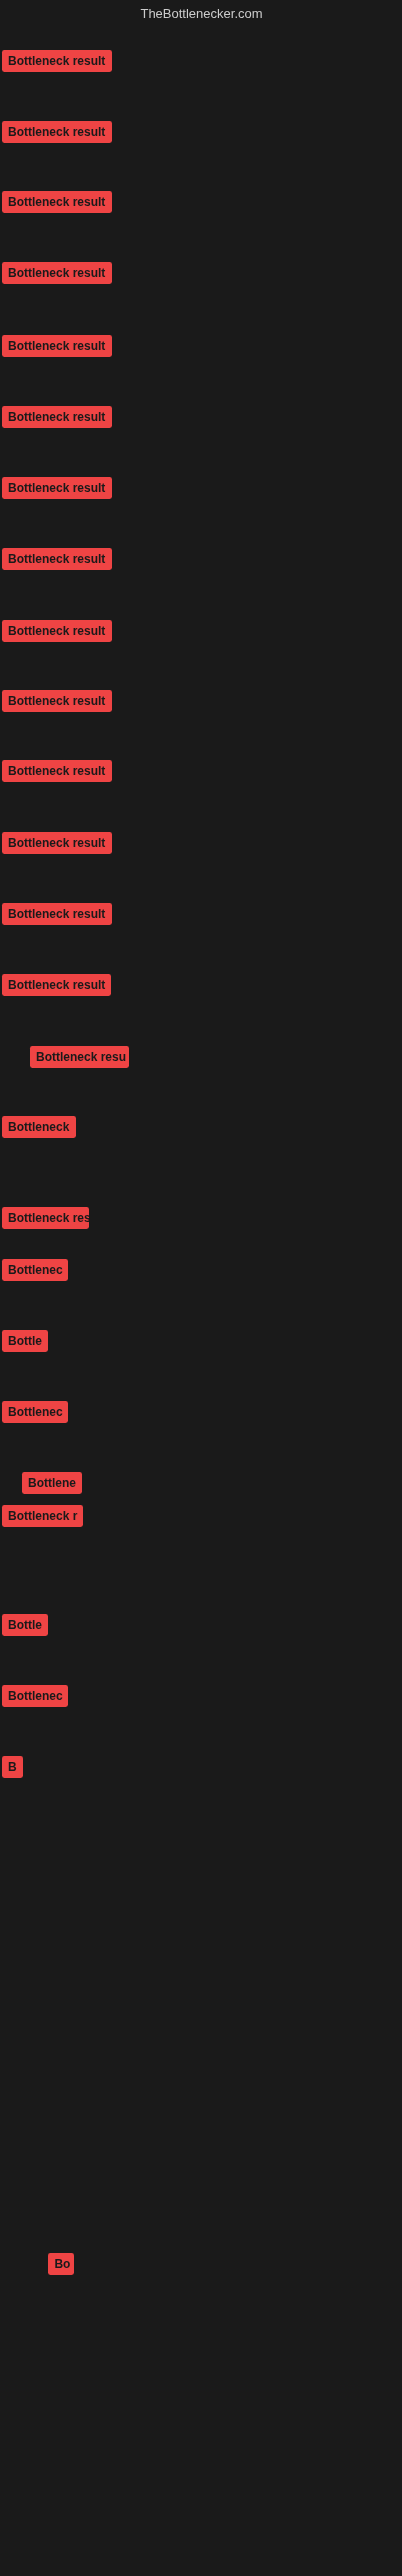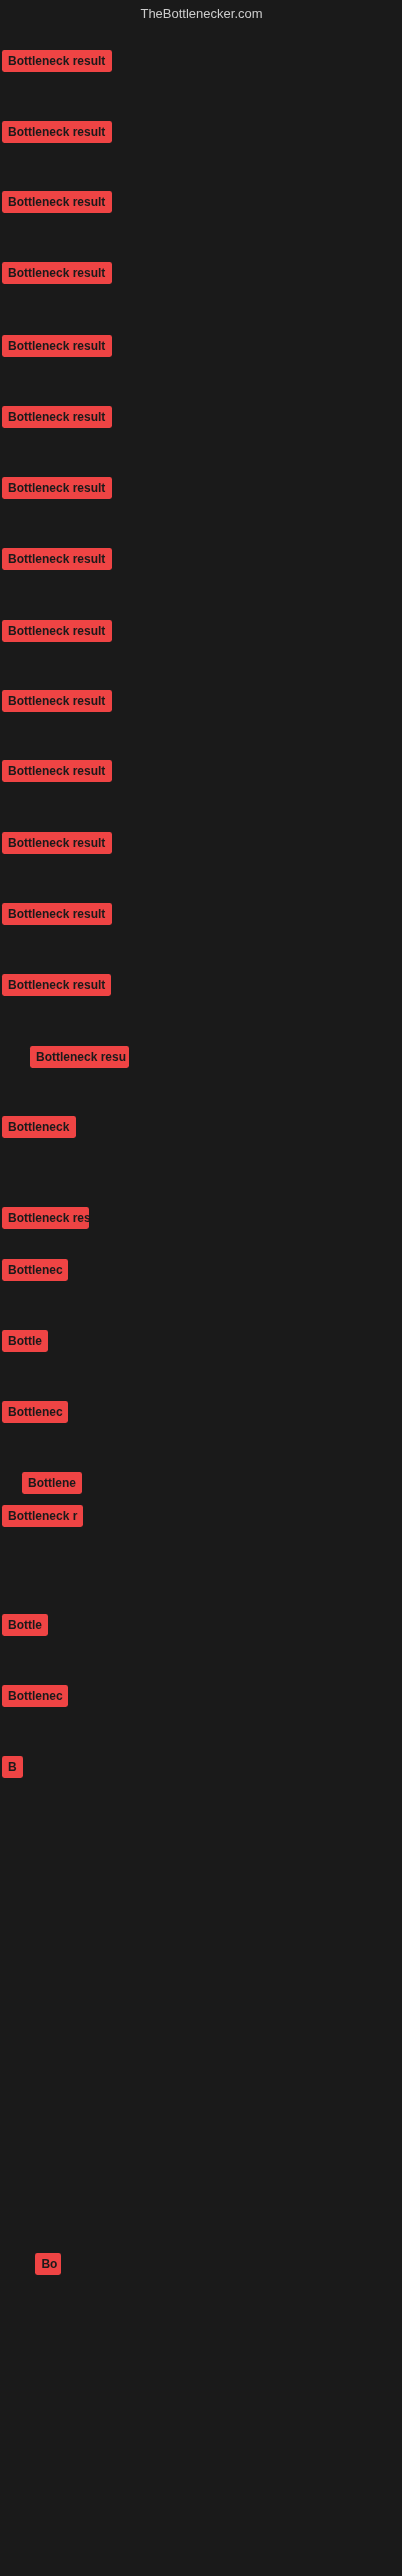--- a/index.html
+++ b/index.html
@@ -62,15 +62,15 @@
     <div style="position: absolute; top: 1088px; left: 1.6px;"><span class="bottleneck-badge" style="max-width: 74px;">Bottleneck</span></div>
     <div style="position: absolute; top: 1159px; left: 1.6px; margin-top: 20px;"><span class="bottleneck-badge" style="max-width: 87px;">Bottleneck res</span></div>
     <div style="position: absolute; top: 1231px; left: 1.6px;"><span class="bottleneck-badge" style="max-width: 66px;">Bottlenec</span></div>
     <div style="position: absolute; top: 1302px; left: 1.6px;"><span class="bottleneck-badge" style="max-width: 48px;">Bottle</span></div>
     <div style="position: absolute; top: 1373px; left: 1.6px;"><span class="bottleneck-badge" style="max-width: 66px;">Bottlenec</span></div>
     <div style="position: absolute; top: 1444px; left: 1.6px; padding-left: 20px;"><span class="bottleneck-badge" style="max-width: 60px;">Bottlene</span></div>
     <div style="position: absolute; top: 1477px; left: 1.6px;"><span class="bottleneck-badge" style="max-width: 81px;">Bottleneck r</span></div>
     <div style="position: absolute; top: 1586px; left: 1.6px;"><span class="bottleneck-badge" style="max-width: 48px;">Bottle</span></div>
     <div style="position: absolute; top: 1657px; left: 1.6px;"><span class="bottleneck-badge" style="max-width: 66px;">Bottlenec</span></div>
     <div style="position: absolute; top: 1728px; left: 1.6px;"><span class="bottleneck-badge" style="max-width: 21px;">B</span></div>
-    <div style="position: absolute; top: 2225px; left: 1px; padding-left: 34px;"><span class="bottleneck-badge" style="max-width: 26px;">Bo</span></div>
+    <div style="position: absolute; top: 2225px; left: 14px; padding-left: 34px;"><span class="bottleneck-badge" style="max-width: 26px;">Bo</span></div>
   </div>
 
 
 </body></html>

